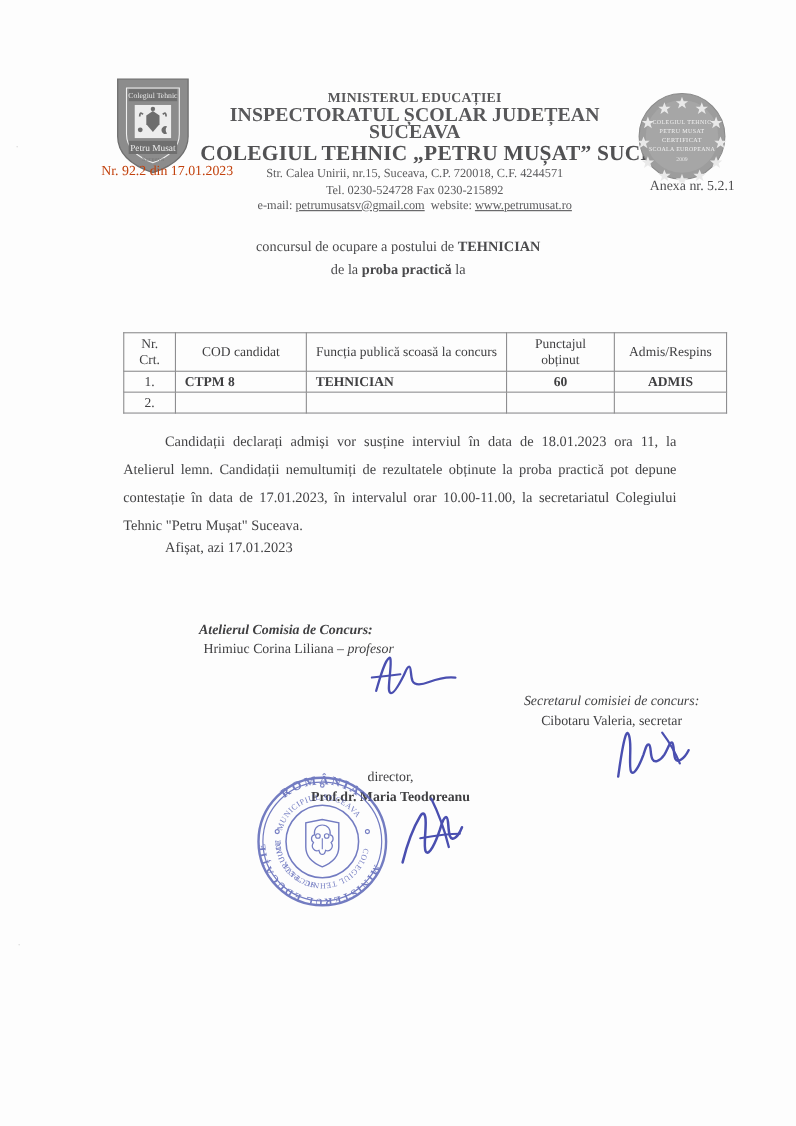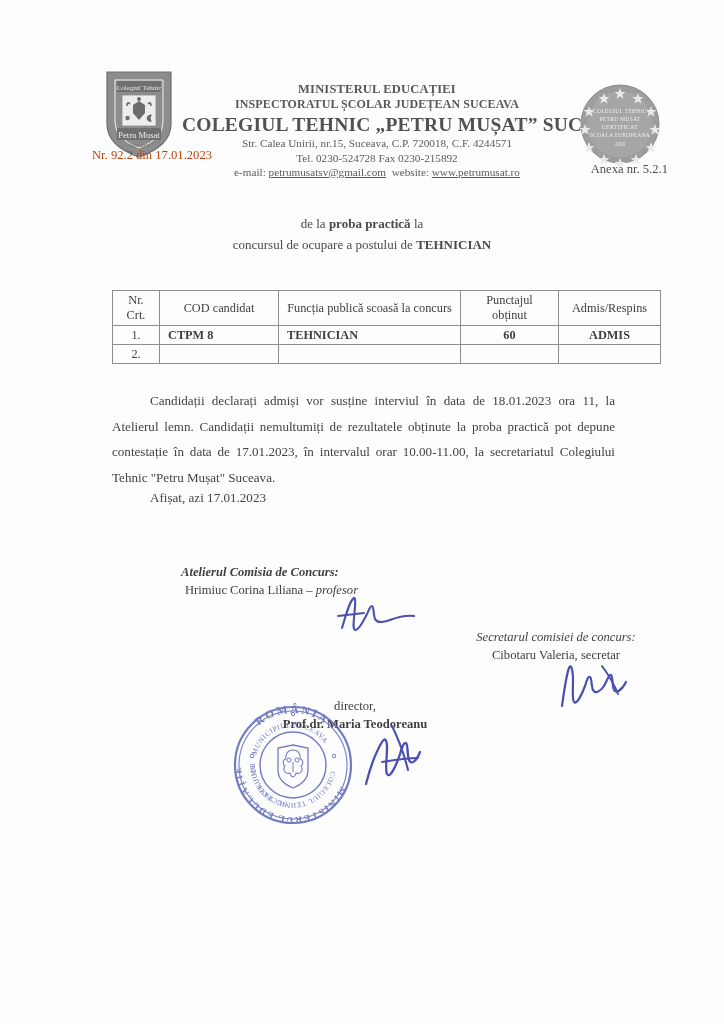--- a/index.html
+++ b/index.html
@@ -60,21 +60,21 @@
     text-align: center;
     color: #58585a;
   }
   .head-line1 {
     font-size: 12.5px;
     font-weight: bold;
     letter-spacing: .2px;
     line-height: 15px;
   }
   .head-line2 {
-    font-size: 12px;
+    font-size: 18px;
     font-weight: bold;
     letter-spacing: .1px;
     line-height: 15px;
   }
   .head-title {
     font-size: 19.5px;
     font-weight: bold;
     letter-spacing: .2px;
     line-height: 23px;
     margin-top: 1px;
@@ -123,21 +123,21 @@
     font-size: 13px;
     line-height: 21px;
     color: #4a4a4c;
   }
   .t-sub b { font-weight: bold; }
 
   
   .tbl-wrap {
     position: absolute;
     left: 112px;
-    top: 290px;
+    top: 302px;
     width: 503px;
   }
   table.results {
     border-collapse: collapse;
     width: 503px;
     table-layout: fixed;
   }
   table.results td {
     border: 1px solid #8e8e90;
     padding: 0 4px;
@@ -317,24 +317,24 @@
         <text x="42" y="64" font-family="'Liberation Serif',serif" font-size="5.2" fill="#e7e7e7" text-anchor="middle">2009</text>
       </svg>
     </div>
   </div>
 
   <div class="doc-no">Nr. 92.2 din  17.01.2023</div>
   <div class="anexa">Anexa nr. 5.2.1</div>
 
   <div class="title-block">
     <div class="t-sub">
+      <span>concursul de ocupare a postului de </span><b>TEHNICIAN</b>
+    </div>
+    <div class="t-sub">
       <span>de la </span><b>proba practică</b><span> la</span>
-    </div>
-    <div class="t-sub">
-      <span>concursul de ocupare a postului de </span><b>TEHNICIAN</b>
     </div>
   </div>
 
   <div class="tbl-wrap">
     <table class="results">
       <tbody>
         <tr class="hdr">
           <td class="c-nr">
             <span>Nr.</span><br>
             <span>Crt.</span>

